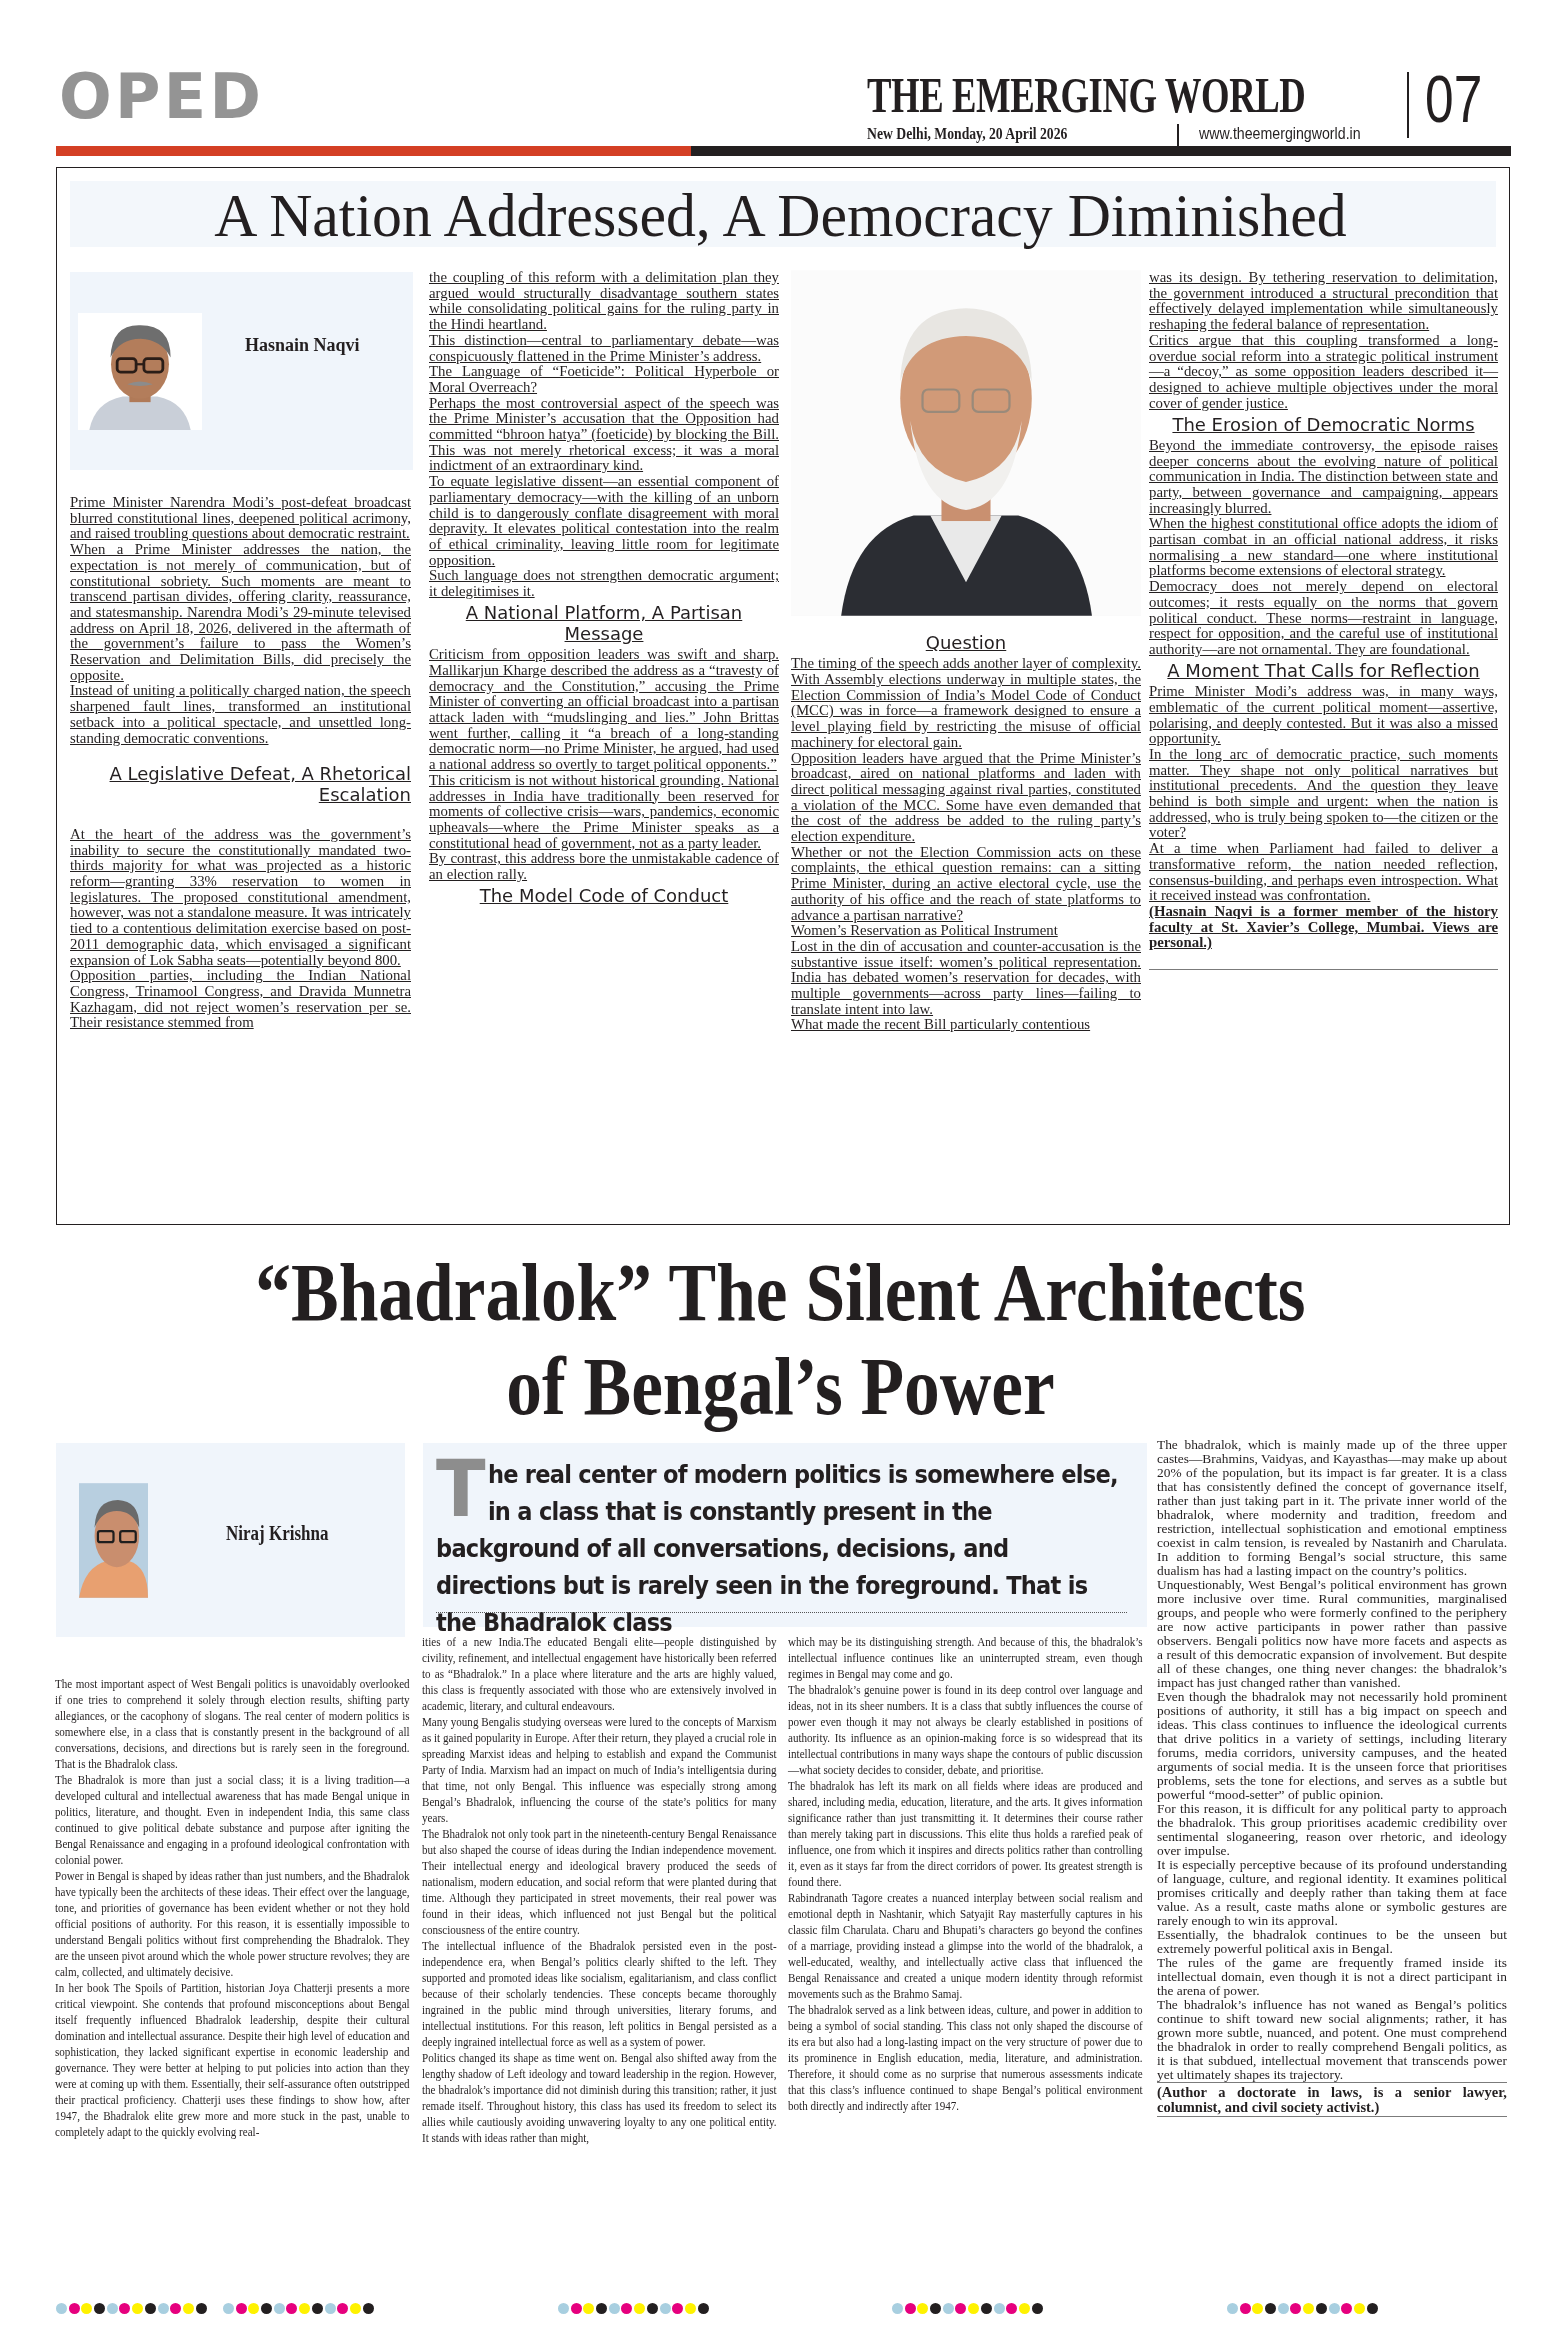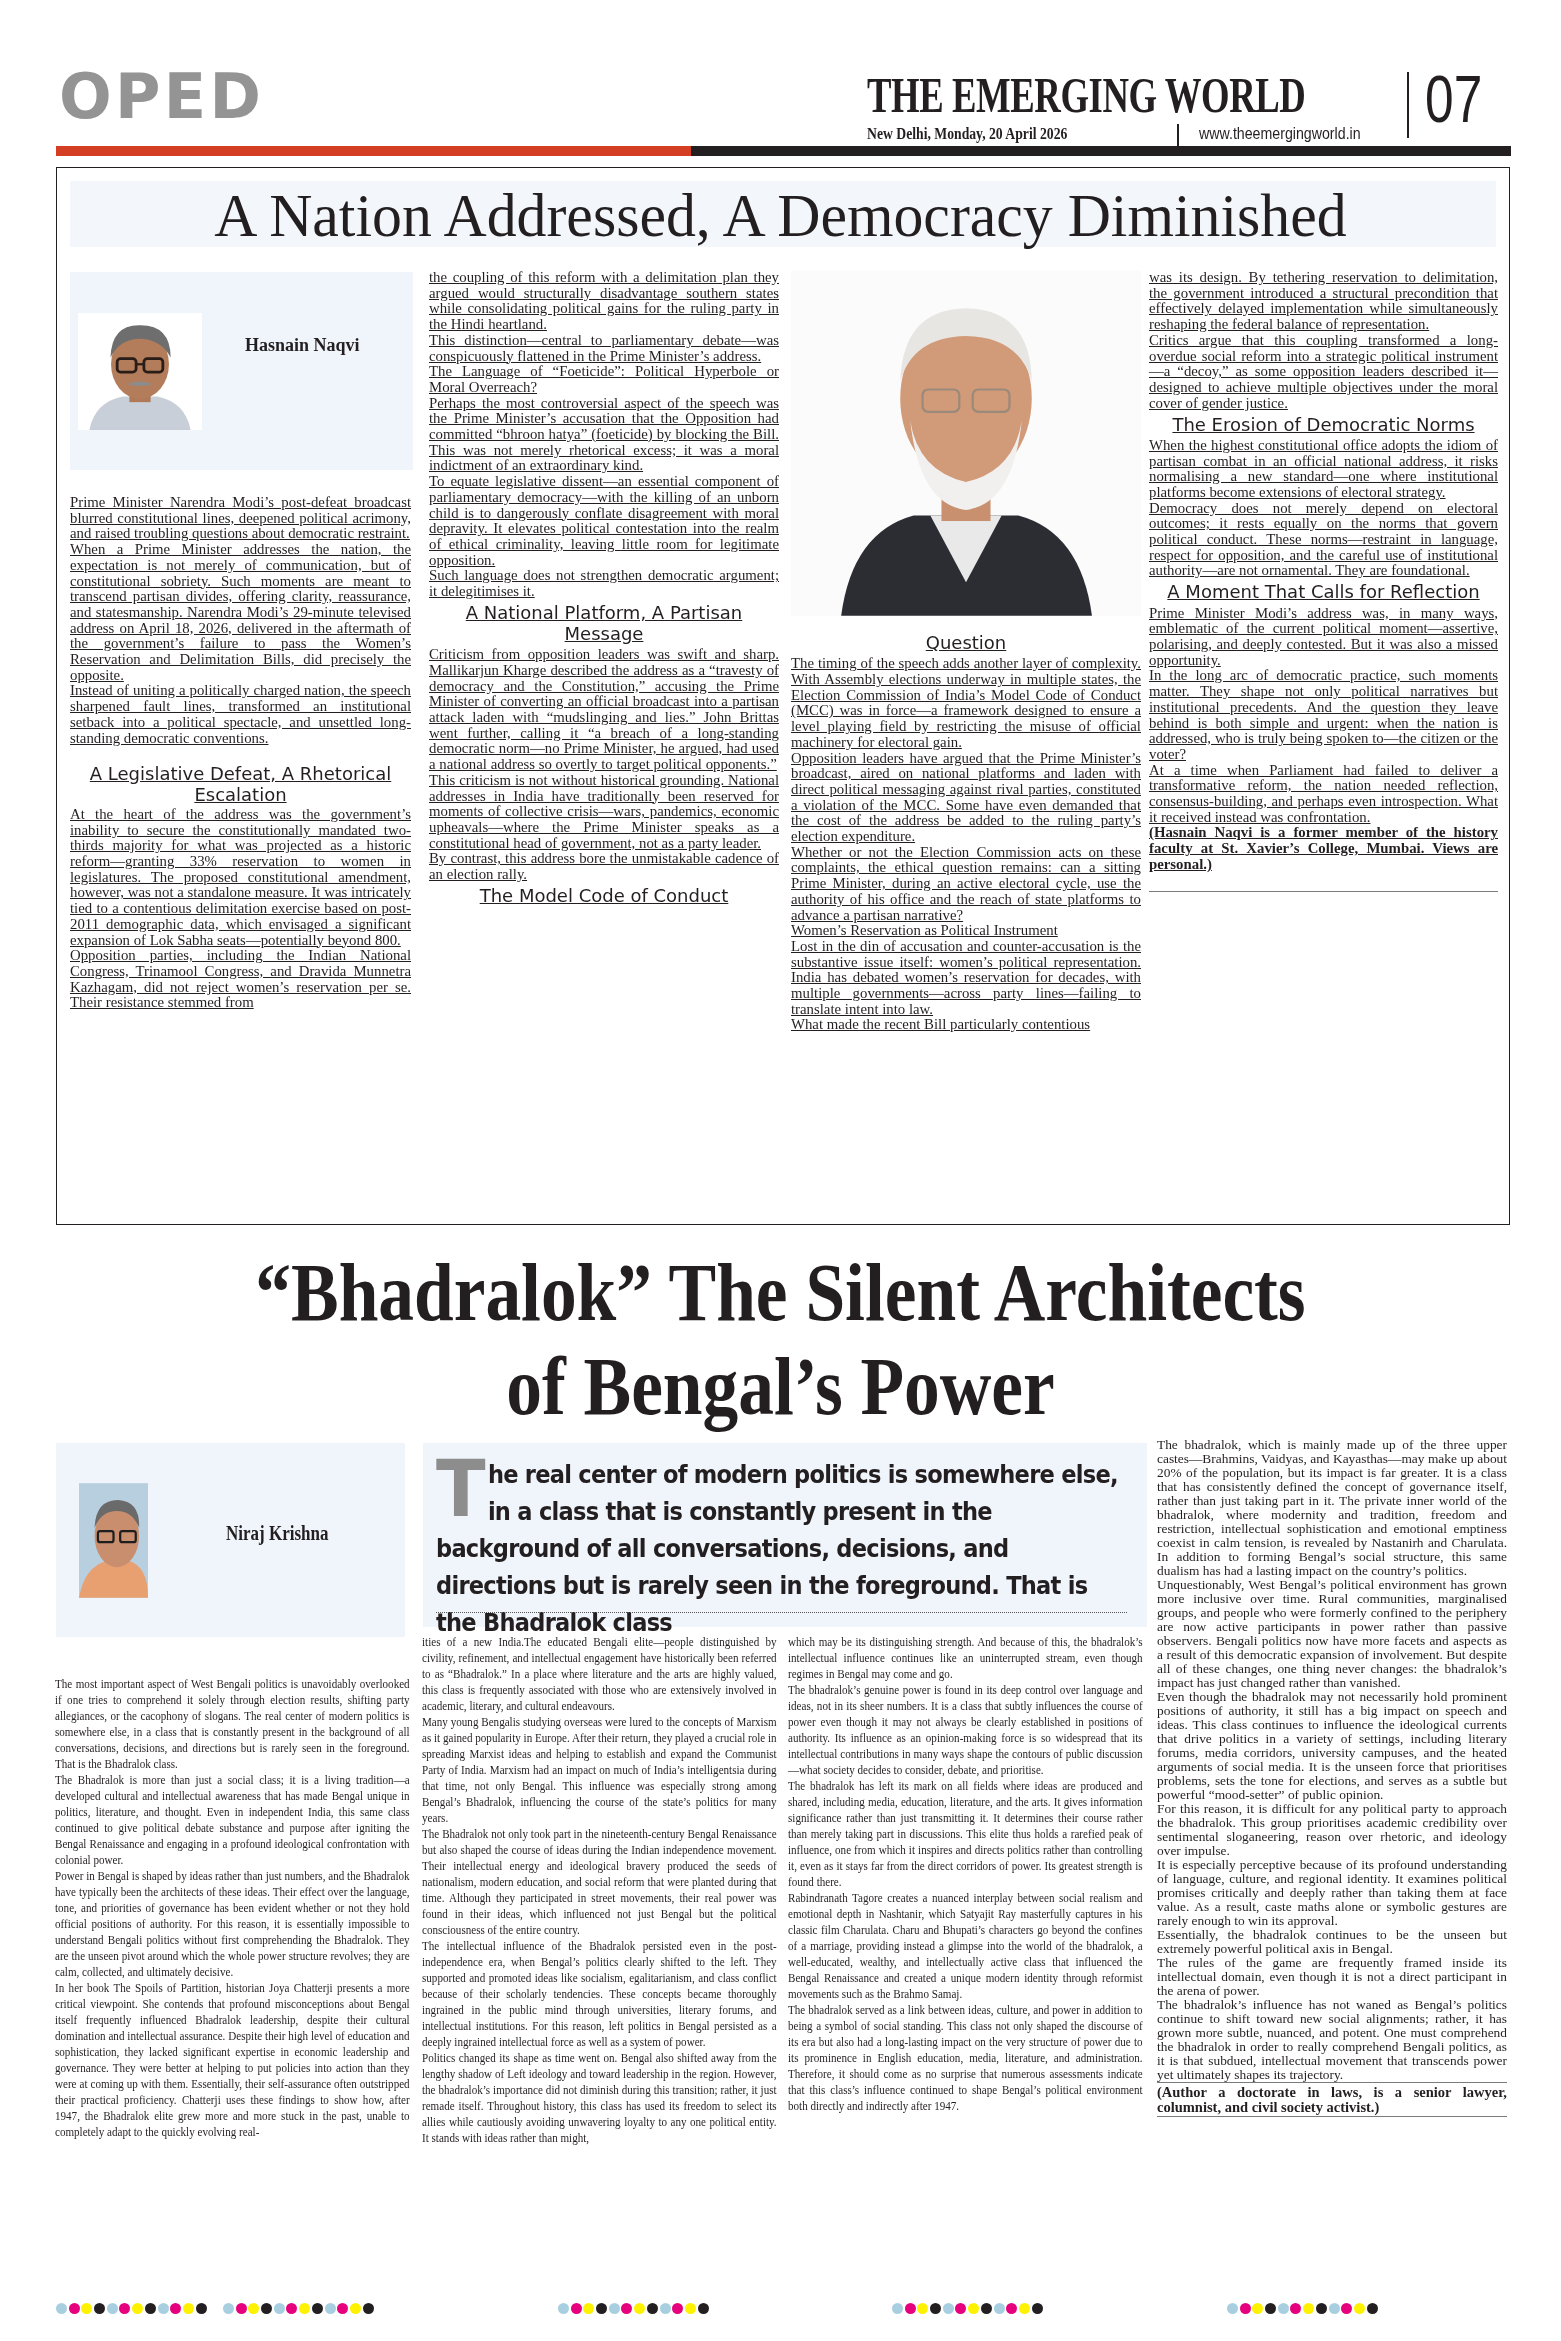--- a/index.html
+++ b/index.html
@@ -94,21 +94,21 @@
     <line x1="104" y1="92" x2="118" y2="92" stroke="#2a1d17" stroke-width="4"></line>
     <path d="M88 128 Q111 118 134 128 Q111 134 88 128 Z" fill="#8c8c8c"></path>
   </svg>
 </div>
 <div class="author-name a1-author">Hasnain Naqvi</div>
 
 <div class="col a1-c1">
   <p>Prime Minister Narendra Modi’s post-defeat broadcast blurred constitutional lines, deepened political acrimony, and raised troubling questions about democratic restraint.</p>
   <p>When a Prime Minister addresses the nation, the expectation is not merely of communication, but of constitutional sobriety. Such moments are meant to transcend partisan divides, offering clarity, reassurance, and statesmanship. Narendra Modi’s 29-minute televised address on April 18, 2026, delivered in the aftermath of the government’s failure to pass the Women’s Reservation and Delimitation Bills, did precisely the opposite.</p>
   <p>Instead of uniting a politically charged nation, the speech sharpened fault lines, transformed an institutional setback into a political spectacle, and unsettled long-standing democratic conventions.</p>
-  <div class="subhead" style="margin-top:16.7px;margin-bottom:2px;">A Legislative Defeat, A Rhetorical Escalation</div>
+  <div class="subhead" style="margin-top:16.7px;margin-bottom:22px;text-align:right;">A Legislative Defeat, A Rhetorical Escalation</div>
   <p>At the heart of the address was the government’s inability to secure the constitutionally mandated two-thirds majority for what was projected as a historic reform—granting 33% reservation to women in legislatures. The proposed constitutional amendment, however, was not a standalone measure. It was intricately tied to a contentious delimitation exercise based on post-2011 demographic data, which envisaged a significant expansion of Lok Sabha seats—potentially beyond 800.</p>
   <p>Opposition parties, including the Indian National Congress, Trinamool Congress, and Dravida Munnetra Kazhagam, did not reject women’s reservation per se. Their resistance stemmed from</p>
 </div>
 
 <div class="col a1-c2">
   <p>the coupling of this reform with a delimitation plan they argued would structurally disadvantage southern states while consolidating political gains for the ruling party in the Hindi heartland.</p>
   <p>This distinction—central to parliamentary debate—was conspicuously flattened in the Prime Minister’s address.</p>
   <p>The Language of “Foeticide”: Political Hyperbole or Moral Overreach?</p>
   <p>Perhaps the most controversial aspect of the speech was the Prime Minister’s accusation that the Opposition had committed “bhroon hatya” (foeticide) by blocking the Bill. This was not merely rhetorical excess; it was a moral indictment of an extraordinary kind.</p>
   <p>To equate legislative dissent—an essential component of parliamentary democracy—with the killing of an unborn child is to dangerously conflate disagreement with moral depravity. It elevates political contestation into the realm of ethical criminality, leaving little room for legitimate opposition.</p>
@@ -141,20 +141,21 @@
   <p>Whether or not the Election Commission acts on these complaints, the ethical question remains: can a sitting Prime Minister, during an active electoral cycle, use the authority of his office and the reach of state platforms to advance a partisan narrative?</p>
   <p>Women’s Reservation as Political Instrument</p>
   <p>Lost in the din of accusation and counter-accusation is the substantive issue itself: women’s political representation. India has debated women’s reservation for decades, with multiple governments—across party lines—failing to translate intent into law.</p>
   <p>What made the recent Bill particularly contentious</p>
 </div>
 
 <div class="col a1-c4">
   <p>was its design. By tethering reservation to delimitation, the government introduced a structural precondition that effectively delayed implementation while simultaneously reshaping the federal balance of representation.</p>
   <p>Critics argue that this coupling transformed a long-overdue social reform into a strategic political instrument—a “decoy,” as some opposition leaders described it—designed to achieve multiple objectives under the moral cover of gender justice.</p>
   <div class="subhead">The Erosion of Democratic Norms</div>
+  <p>Beyond the immediate controversy, the episode raises deeper concerns about the evolving nature of political communication in India. The distinction between state and party, between governance and campaigning, appears increasingly blurred.</p>
   <p>When the highest constitutional office adopts the idiom of partisan combat in an official national address, it risks normalising a new standard—one where institutional platforms become extensions of electoral strategy.</p>
   <p>Democracy does not merely depend on electoral outcomes; it rests equally on the norms that govern political conduct. These norms—restraint in language, respect for opposition, and the careful use of institutional authority—are not ornamental. They are foundational.</p>
   <div class="subhead">A Moment That Calls for Reflection</div>
   <p>Prime Minister Modi’s address was, in many ways, emblematic of the current political moment—assertive, polarising, and deeply contested. But it was also a missed opportunity.</p>
   <p>In the long arc of democratic practice, such moments matter. They shape not only political narratives but institutional precedents. And the question they leave behind is both simple and urgent: when the nation is addressed, who is truly being spoken to—the citizen or the voter?</p>
   <p>At a time when Parliament had failed to deliver a transformative reform, the nation needed reflection, consensus-building, and perhaps even introspection. What it received instead was confrontation.</p>
   <p class="credit credit-rule">(Hasnain Naqvi is a former member of the history faculty at St. Xavier’s College, Mumbai. Views are personal.)</p>
 </div>
 
 <div class="a2-headline">

